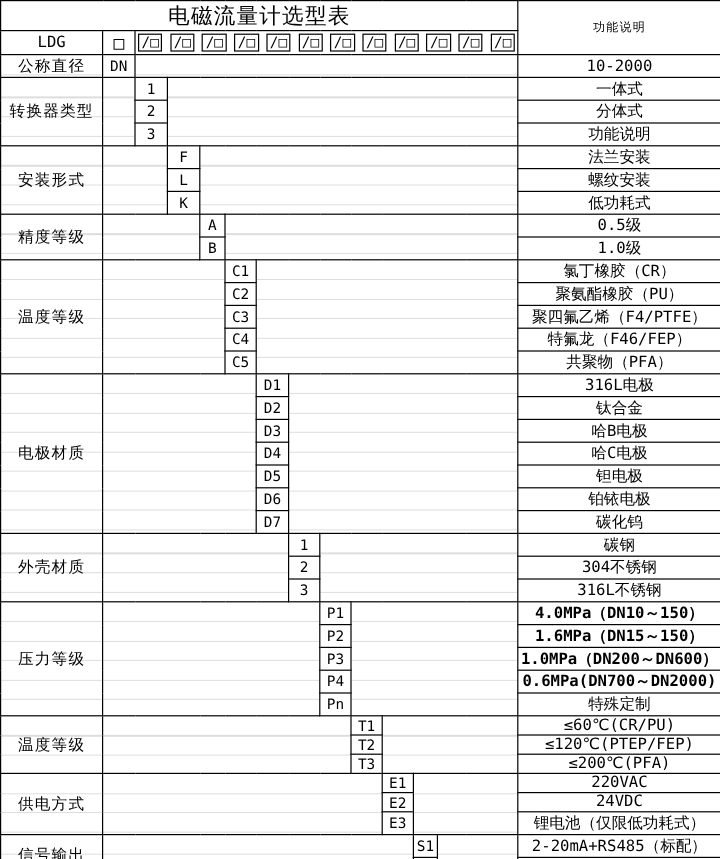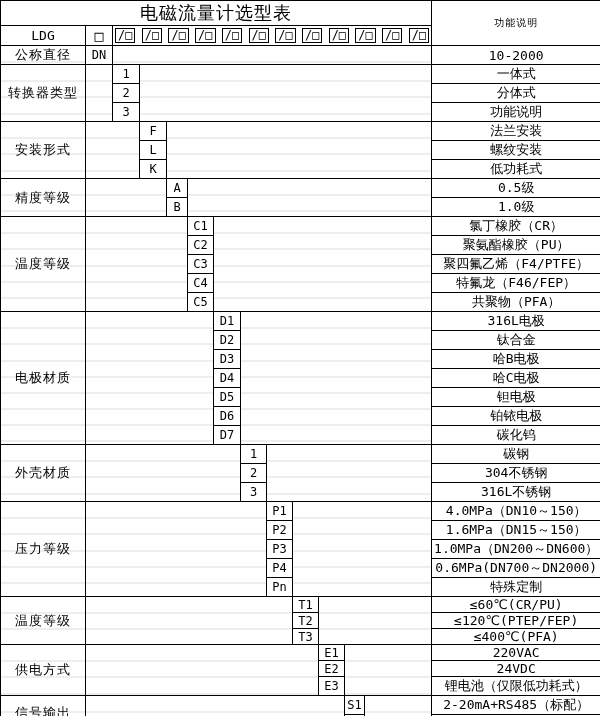--- a/index.html
+++ b/index.html
@@ -16,21 +16,21 @@
   .box-cell .boxglyph{font-size:15px;line-height:15px;display:inline-block;}
   .slots-cell{padding:0;}
   .slots-flex{display:flex;justify-content:space-between;align-items:center;height:100%;padding:0 2px;}
   .slotbox{display:inline-block;border:1px solid #000;font-size:12px;line-height:13px;
            padding:0 2px;background:#fff;}
   .lbl{font-size:13px;letter-spacing:1px;
        background-image:repeating-linear-gradient(to bottom,transparent 0px,transparent 15.17px,#ddd 15.17px,#ddd 16.17px);}
   .gap{background-image:repeating-linear-gradient(to bottom,transparent 0px,transparent 15.17px,#ddd 15.17px,#ddd 16.17px);}
   .code{font-size:12px;}
   .desc{font-size:13px;}
-  .ta-left{text-align:left;padding-left:2px;}
+  .ta-left{text-align:left;padding-left:2px;font-weight:bold;}
   col.c-lbl{width:85px;} col.c-box{width:27px;}
   col.s0{width:27px;} col.s1{width:27px;} col.s2{width:21px;} col.s3{width:26px;}
   col.s4{width:27px;} col.s5{width:26px;} col.s6{width:26px;} col.s7{width:26px;}
   col.s8{width:26px;} col.s9{width:20px;} col.s10{width:24px;} col.s11{width:21px;}
   col.s12{width:22px;} col.c-desc{width:169px;}
 </style>
 </head>
 <body>
 
 <table id="grid">
@@ -222,21 +222,21 @@
         <td class="code">T1</td>
         <td colspan="5" rowspan="3" class="gap"></td>
         <td class="desc">≤60℃(CR/PU)</td>
       </tr>
       <tr>
         <td class="code">T2</td>
         <td class="desc">≤120℃(PTEP/FEP)</td>
       </tr>
       <tr>
         <td class="code">T3</td>
-        <td class="desc">≤400℃(PFA)</td>
+        <td class="desc">≤200℃(PFA)</td>
       </tr>
       <tr>
         <td rowspan="3" class="lbl">供电方式</td>
         <td colspan="9" rowspan="3" class="gap"></td>
         <td class="code">E1</td>
         <td colspan="4" rowspan="3" class="gap"></td>
         <td class="desc">220VAC</td>
       </tr>
       <tr>
         <td class="code">E2</td>

